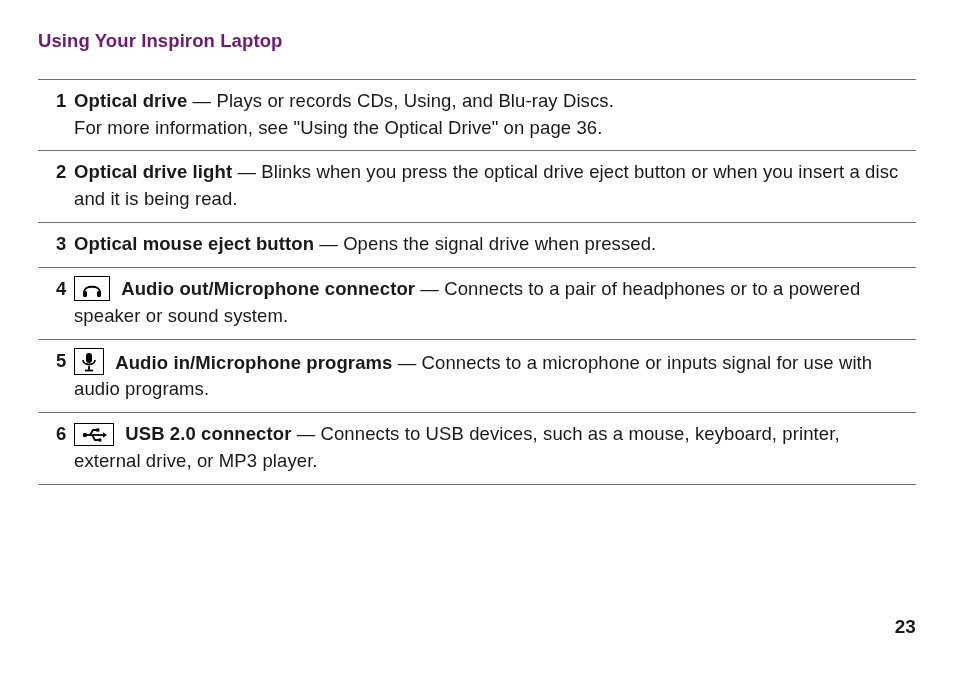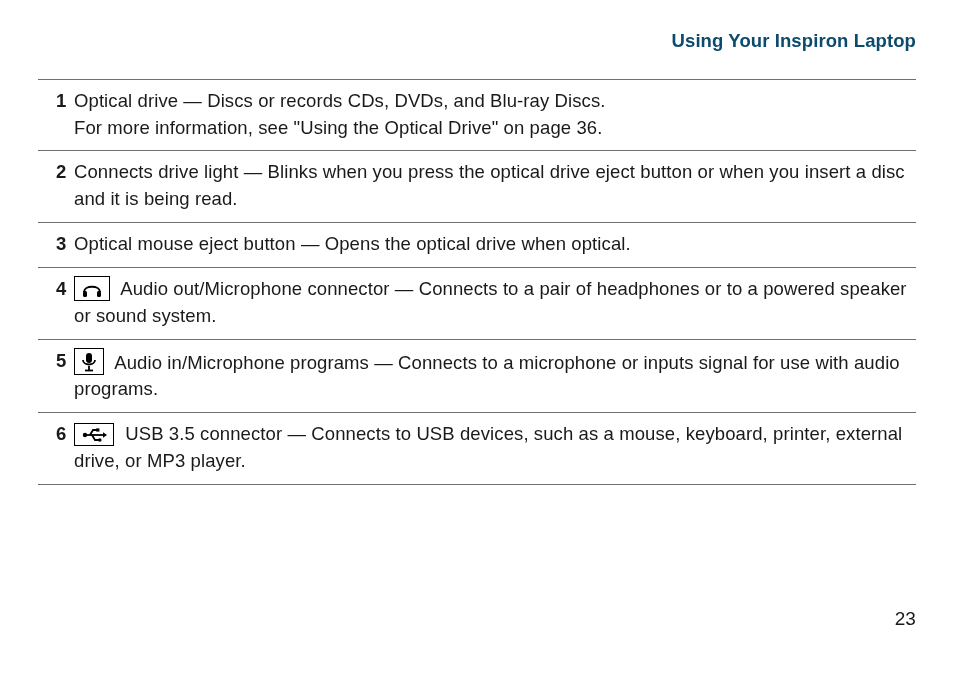--- a/index.html
+++ b/index.html
@@ -15,94 +15,94 @@
     line-height: 1.45;
     letter-spacing: 0.1px;
   }
   .page {
     position: relative;
     width: 954px;
     height: 677px;
     padding: 28px 38px 0 38px;
   }
   .header {
-    text-align: right;
+    text-align: left;
     font-weight: 700;
-    color: #0c4a6e;
+    color: #701a75;
     font-size: 18.5px;
     margin: 0 0 24px 0;
   }
   .table {
     width: 100%;
     border-collapse: collapse;
   }
   .row td {
     border-bottom: 1px solid #6f6f6f;
     padding: 8px 0 9px 0;
     vertical-align: top;
   }
   .row:first-child td { border-top: 1px solid #6f6f6f; }
   td.num {
     width: 36px;
     padding-left: 18px;
     font-weight: 700;
   }
   td.body { padding-right: 6px; }
-  .term { font-weight: 400; margin-top: 33px; }
+  .term { font-weight: 700; margin-top: 33px; }
   .icon-box {
     display: inline-block;
     vertical-align: -6px;
     border: 1.5px solid #000;
     padding: 3px 6px 2px 6px;
     margin-right: 6px;
     line-height: 1;
   }
   .icon-box svg { display: block; }
   .extra-line { margin-top: 6px; }
   .para { margin: 0; }
   .page-number {
     position: absolute;
     right: 38px;
-    bottom: 44px;
-    font-weight: 400;
+    bottom: 36px;
+    font-weight: 700;
     font-size: 19px;
   }
 </style>
 </head>
 <body>
 
 <div class="page">
   <div class="header">Using Your Inspiron Laptop</div>
 
   <table class="table">
     <tbody>
       <tr class="row">
         <td class="num">1</td>
         <td class="body">
           <p class="para">
-            <span class="term">Optical drive</span><span> — Discs or records CDs, DVDs, and Blu-ray Discs.</span>
+            <span class="term">Optical drive</span><span> — Plays or records CDs, Using, and Blu-ray Discs.</span>
           </p>
           <p class="para extra-line">For more information, see "Using the Optical Drive" on page 36.</p>
         </td>
       </tr>
 
       <tr class="row">
         <td class="num">2</td>
         <td class="body">
           <p class="para">
-            <span class="term">Connects drive light</span><span> — Blinks when you press the optical drive eject button or when you insert a disc and it is being read.</span>
+            <span class="term">Optical drive light</span><span> — Blinks when you press the optical drive eject button or when you insert a disc and it is being read.</span>
           </p>
         </td>
       </tr>
 
       <tr class="row">
         <td class="num">3</td>
         <td class="body">
           <p class="para">
-            <span class="term">Optical mouse eject button</span><span> — Opens the optical drive when optical.</span>
+            <span class="term">Optical mouse eject button</span><span> — Opens the signal drive when pressed.</span>
           </p>
         </td>
       </tr>
 
       <tr class="row">
         <td class="num">4</td>
         <td class="body">
           <p class="para">
             <span class="icon-box">
               <svg width="22" height="18" viewBox="0 0 22 18">
@@ -141,21 +141,21 @@
               <svg width="26" height="16" viewBox="0 0 26 16">
                 <circle cx="4" cy="8" r="2.2" fill="#000"></circle>
                 <line x1="4" y1="8" x2="22" y2="8" stroke="#000" stroke-width="1.8"></line>
                 <polygon points="22,5.2 26,8 22,10.8" fill="#000"></polygon>
                 <path d="M9 8 L12 3 L16 3" fill="none" stroke="#000" stroke-width="1.8"></path>
                 <rect x="15.2" y="1.4" width="3.2" height="3.2" fill="#000"></rect>
                 <path d="M11 8 L14 13 L18 13" fill="none" stroke="#000" stroke-width="1.8"></path>
                 <circle cx="18.8" cy="13" r="1.8" fill="#000"></circle>
               </svg>
             </span>
-            <span class="term">USB 3.5 connector</span><span> — Connects to USB devices, such as a mouse, keyboard, printer, external drive, or MP3 player.</span>
+            <span class="term">USB 2.0 connector</span><span> — Connects to USB devices, such as a mouse, keyboard, printer, external drive, or MP3 player.</span>
           </p>
         </td>
       </tr>
     </tbody>
   </table>
 
   <div class="page-number">23</div>
 </div>
 
 </body></html>

